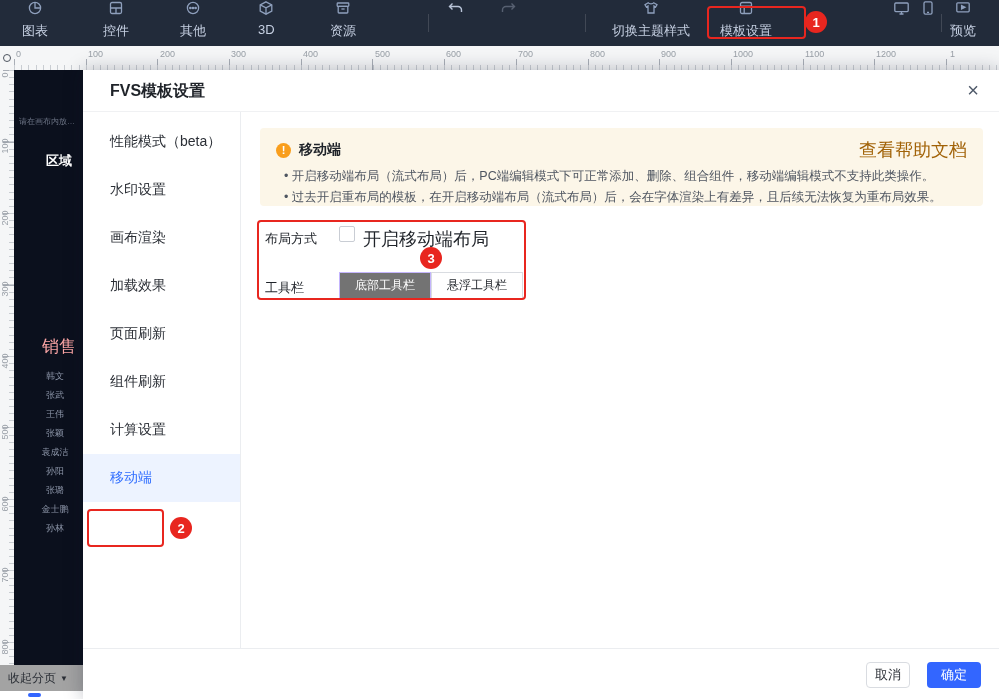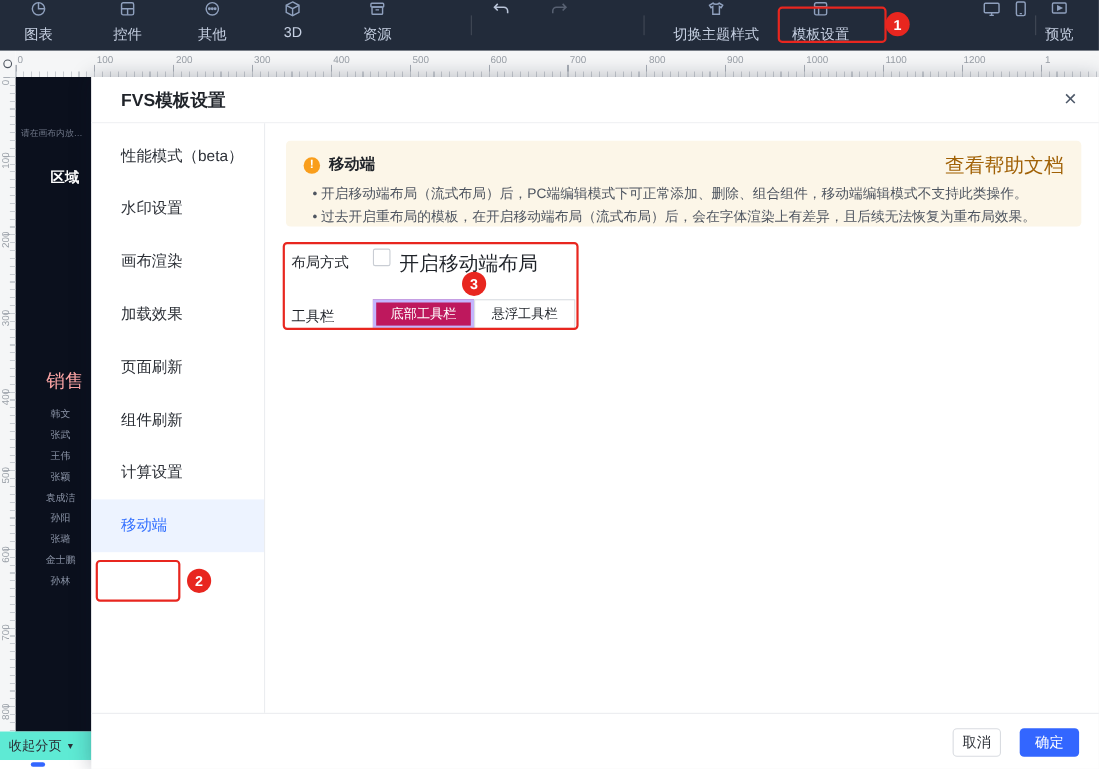--- a/index.html
+++ b/index.html
@@ -30,21 +30,21 @@
     background-size:5px 100%,11px 100%; background-position:right top,right top; background-repeat:no-repeat; }
   .vnum { position:absolute; left:-7px; width:24px; text-align:center; font-size:9px; color:#9aa0a8; transform:rotate(-90deg); }
 
   
   .canvas-strip { position:absolute; left:14px; top:70px; width:69px; height:595px; background:#0b101d; z-index:3; overflow:hidden; }
   .canvas-hint { position:absolute; left:5px; top:46px; width:60px; font-size:8px; color:#6e7687; white-space:nowrap; overflow:hidden; text-overflow:ellipsis; }
   .canvas-region { position:absolute; left:32px; top:82px; font-size:13px; font-weight:bold; color:#fff; }
   .canvas-sales { position:absolute; left:28px; top:265px; font-size:17px; font-weight:normal; color:#fca5a5; }
   .canvas-names { position:absolute; left:18px; top:300px; width:46px; display:flex; flex-direction:column; gap:6px; text-align:center; }
   .canvas-names span { font-size:9px; color:#8b94a7; }
-  .bottom-left { position:absolute; left:0; top:665px; width:83px; height:26px; background:#5eead4; z-index:4; }
+  .bottom-left { position:absolute; left:0; top:665px; width:83px; height:26px; background:#a3a3a3; z-index:4; }
   .collapse { position:absolute; left:8px; top:5px; font-size:12px; color:#2b2f36; display:flex; align-items:center; gap:4px; cursor:pointer; }
   .collapse .arr { font-size:8px; color:#2b2f36; }
   .bottom-strip { position:absolute; left:0; top:691px; width:83px; height:8px; background:#ffffff; z-index:4; }
   .bottom-pill { position:absolute; left:28px; top:2px; width:13px; height:4px; background:#3366ff; border-radius:2px; }
 
   
   .modal { position:absolute; left:83px; top:70px; width:916px; height:629px; background:#fff; z-index:10; box-shadow:0 0 18px rgba(15,23,42,.28); }
   .m-header { position:absolute; left:0; top:0; width:100%; height:42px; border-bottom:1px solid #f0f1f3; }
   .m-title { position:absolute; left:27px; top:11px; font-size:16px; font-weight:bold; color:#1f2329; }
   .m-close { position:absolute; right:20px; top:8px; font-size:20px; color:#4e5969; cursor:pointer; line-height:24px; }
@@ -58,21 +58,21 @@
   .banner-title { font-size:14px; font-weight:bold; color:#1f2329; flex:1; }
   .banner-link { font-size:18px; color:#a16207; cursor:pointer; }
   .banner-bullets { margin-top:4px; padding-left:8px; }
   .banner-bullets div { font-size:12.5px; color:#4e5560; line-height:21px; white-space:nowrap; }
   .banner-bullets div::before { content:"•  "; color:#4e5560; }
   .form-label { position:absolute; left:23px; font-size:13px; color:#1f2329; }
   .checkbox { position:absolute; left:97px; top:114px; width:16px; height:16px; background:#fff; border:1px solid #c9cdd4; border-radius:2px; cursor:pointer; }
   .check-label { position:absolute; left:121px; top:115px; font-size:18px; color:#1f2329; }
   .seg { position:absolute; left:97px; top:160px; display:flex; }
   .seg-btn { width:92px; height:27px; display:flex; align-items:center; justify-content:center; font-size:12px; cursor:pointer; background:#fff; border:1px solid #d9dce1; color:#1f2329; }
-  .seg-btn.sel { background:#be185d; border:3px solid #c4b5fd; color:#fff; }
+  .seg-btn.sel { background:#737373; border:1px solid #c4b5fd; color:#fff; }
   .m-footer { position:absolute; left:0; bottom:0; width:100%; height:51px; border-top:1px solid #ebedf0; }
   .btn { position:absolute; top:13px; height:26px; border-radius:4px; font-size:13px; display:flex; align-items:center; justify-content:center; cursor:pointer; }
   .btn-cancel { right:89px; width:44px; background:#fff; border:1px solid #d9dce1; color:#2b2f36; }
   .btn-ok { right:18px; width:54px; background:#3366ff; color:#fff; }
 
   
   .redbox { position:absolute; border:2px solid #e8261f; border-radius:4px; z-index:55; pointer-events:none; }
   .badge { position:absolute; width:22px; height:22px; border-radius:50%; background:#e8261f; color:#fff; font-size:13px; font-weight:bold; display:flex; align-items:center; justify-content:center; z-index:60; }
 </style>
 </head>

